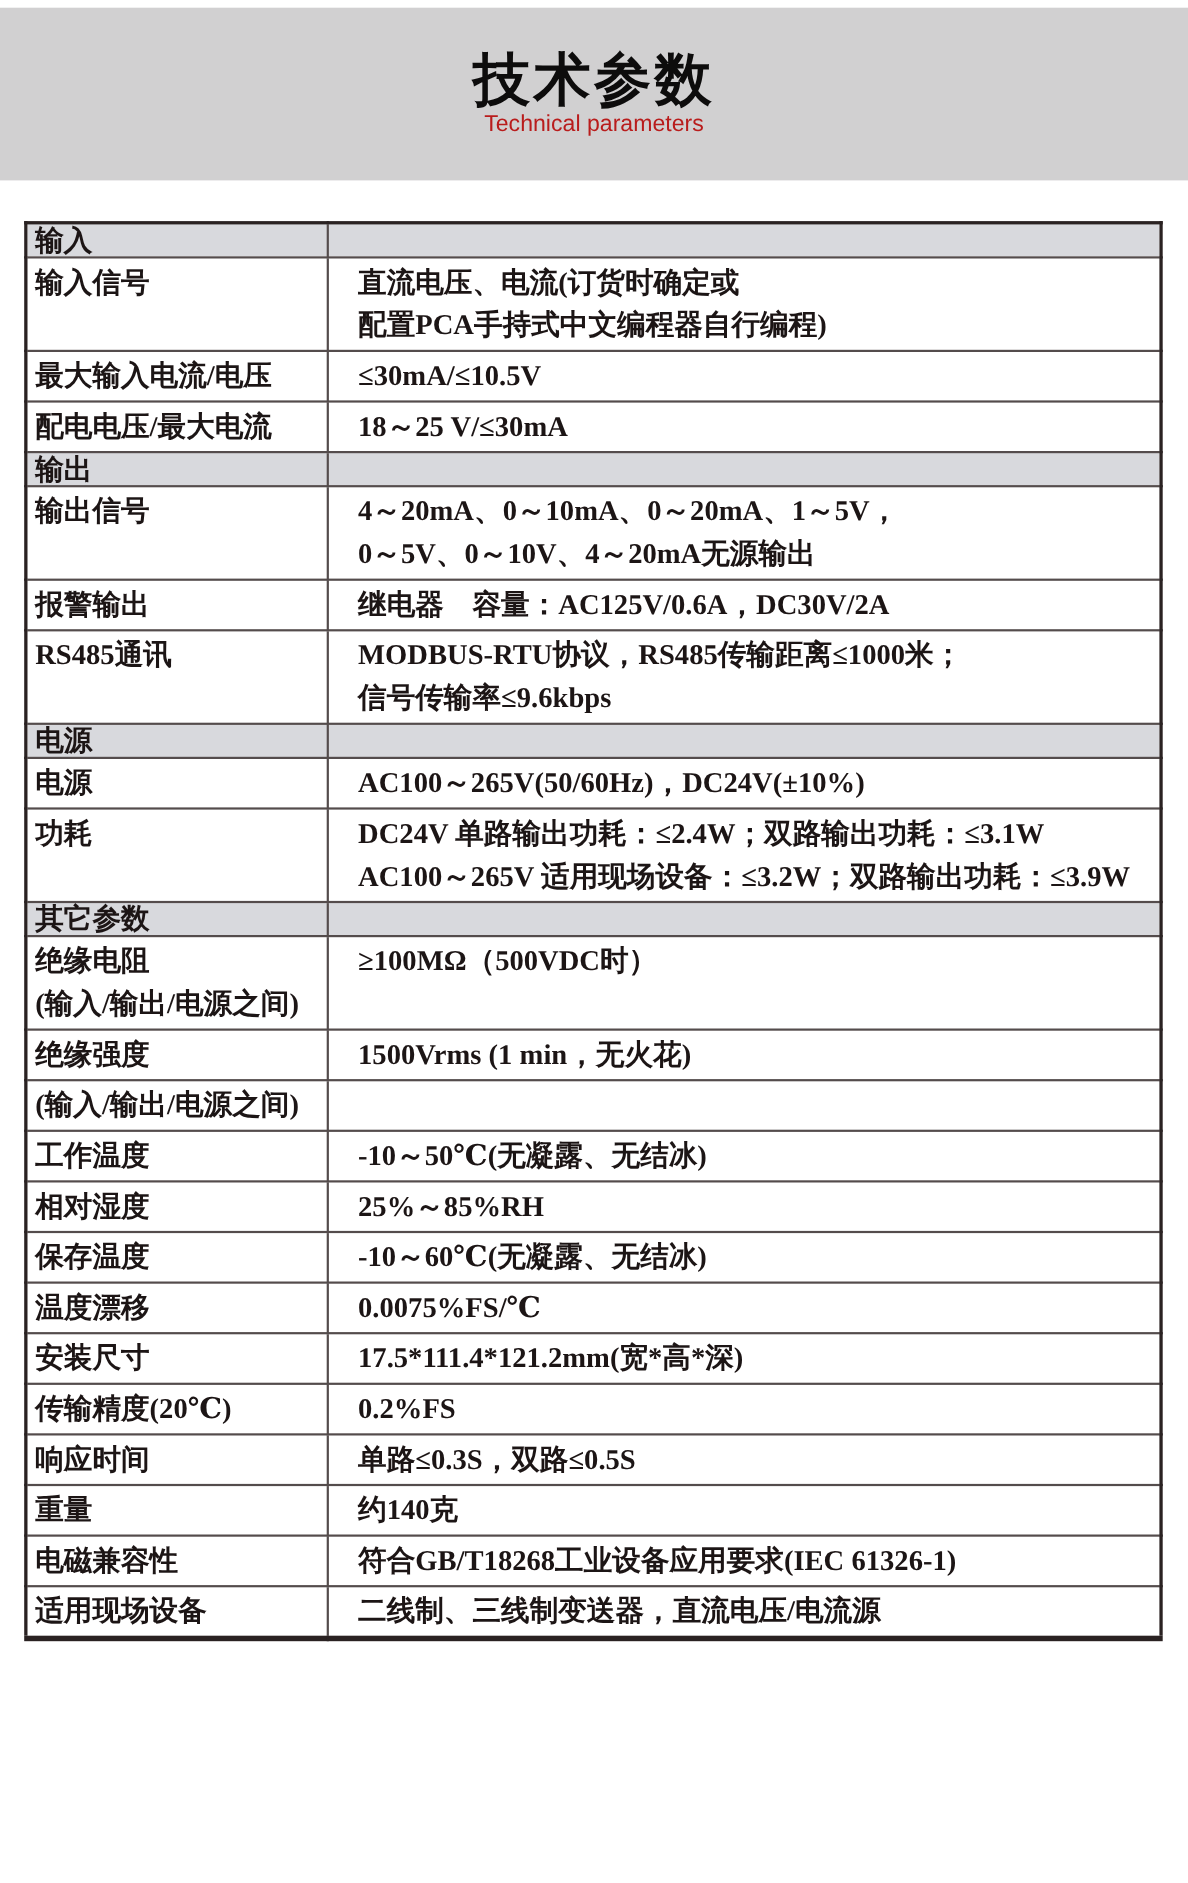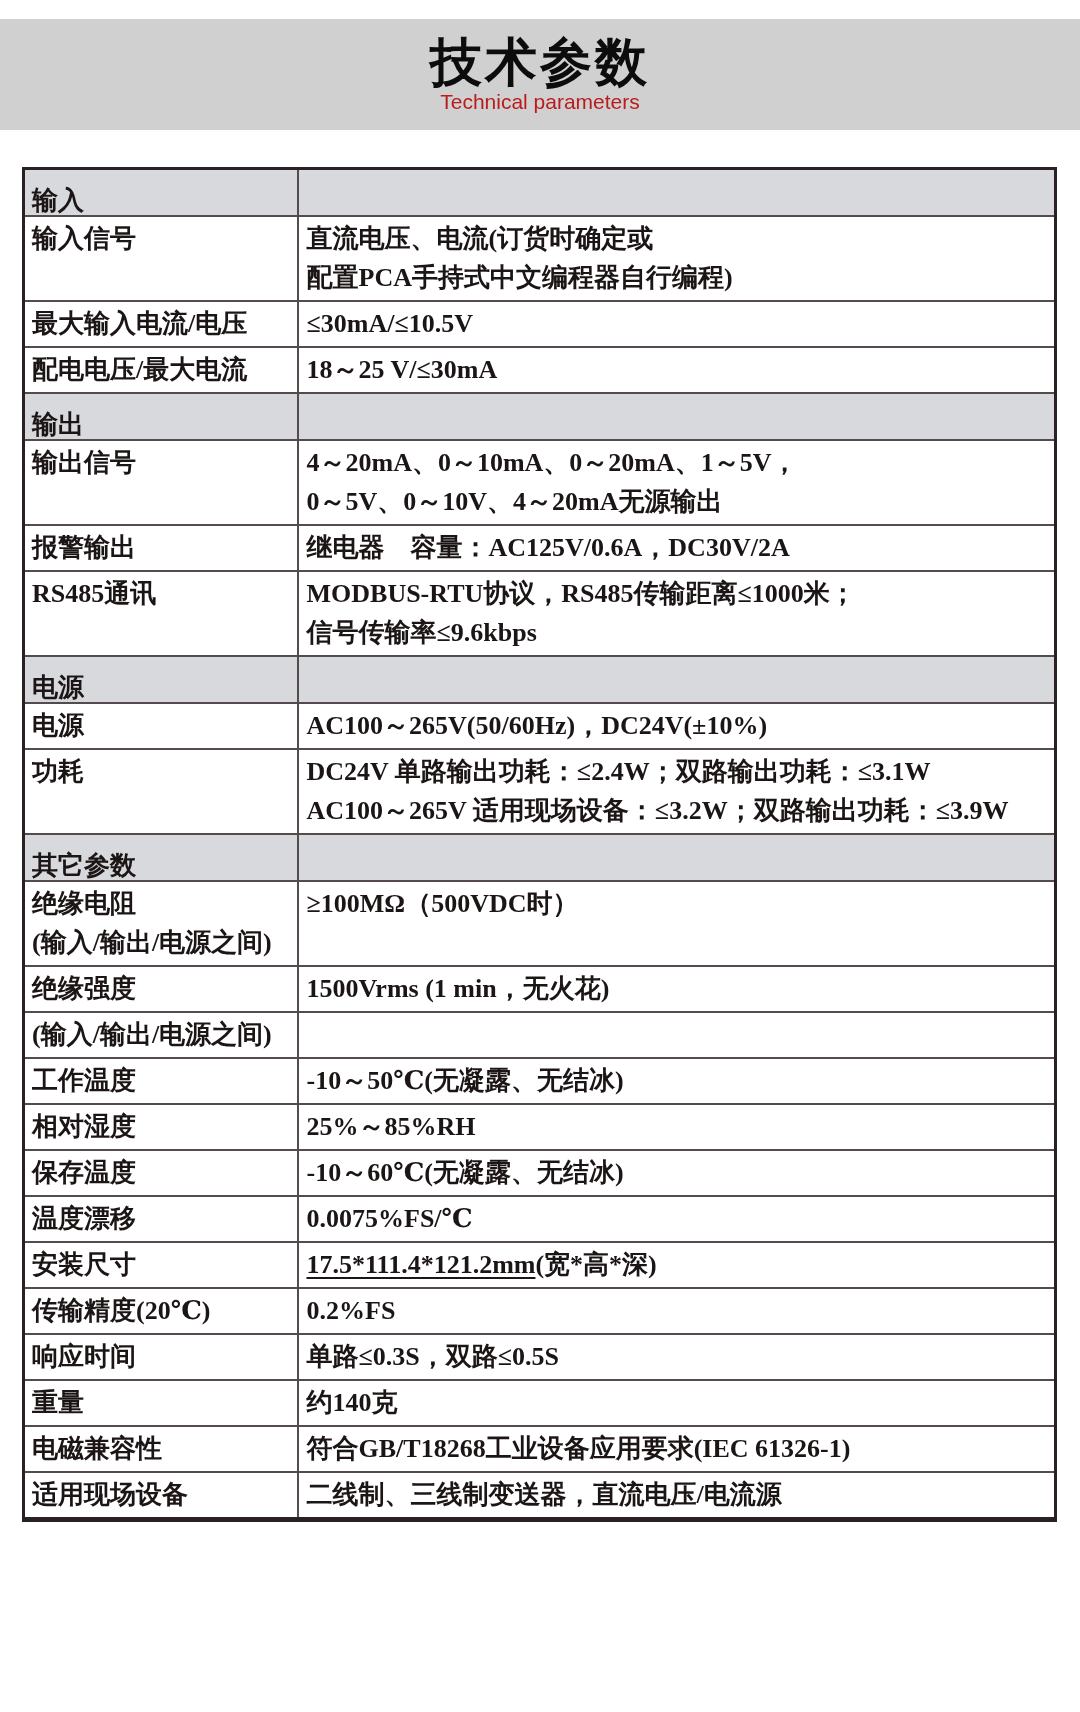--- a/index.html
+++ b/index.html
@@ -5,22 +5,22 @@
   html, body {
     margin: 0;
     padding: 0;
     width: 1080px;
     height: 1712px;
     background: #ffffff;
     overflow: hidden;
     font-family: "Liberation Serif", "DejaVu Serif", serif;
   }
   .title-band {
-    margin-top: 19px;
-    height: 111px;
+    margin-top: 7px;
+    height: 157px;
     background: #d1d0d1;
     display: flex;
     flex-direction: column;
     justify-content: center;
     align-items: center;
   }
   .title {
     font-family: "Liberation Sans", "DejaVu Sans", sans-serif;
     font-weight: 800;
     font-size: 52px;
@@ -49,30 +49,29 @@
     border: 2px solid #544c4c;
     vertical-align: top;
     font-weight: 700;
     color: #1c1515;
     font-size: 26px;
     line-height: 39px;
     padding: 2px 6px 3px 7px;
     overflow: hidden;
     white-space: nowrap;
   }
-  td.value { padding-left: 8px; }
+  td.value { padding-left: 27px; }
   tr.section td {
     background: #d8d9dd;
     font-size: 26px;
     line-height: 25px;
     height: 25px;
-    padding: 18px 6px 2px 7px;
+    padding: 2px 6px 2px 7px;
   }
   span.u {
-    text-decoration: underline;
     text-underline-offset: 4px;
   }
 </style>
 </head>
 <body>
 
 <div class="title-band">
   <div class="title">技术参数</div>
   <div class="subtitle">Technical parameters</div>
 </div>

